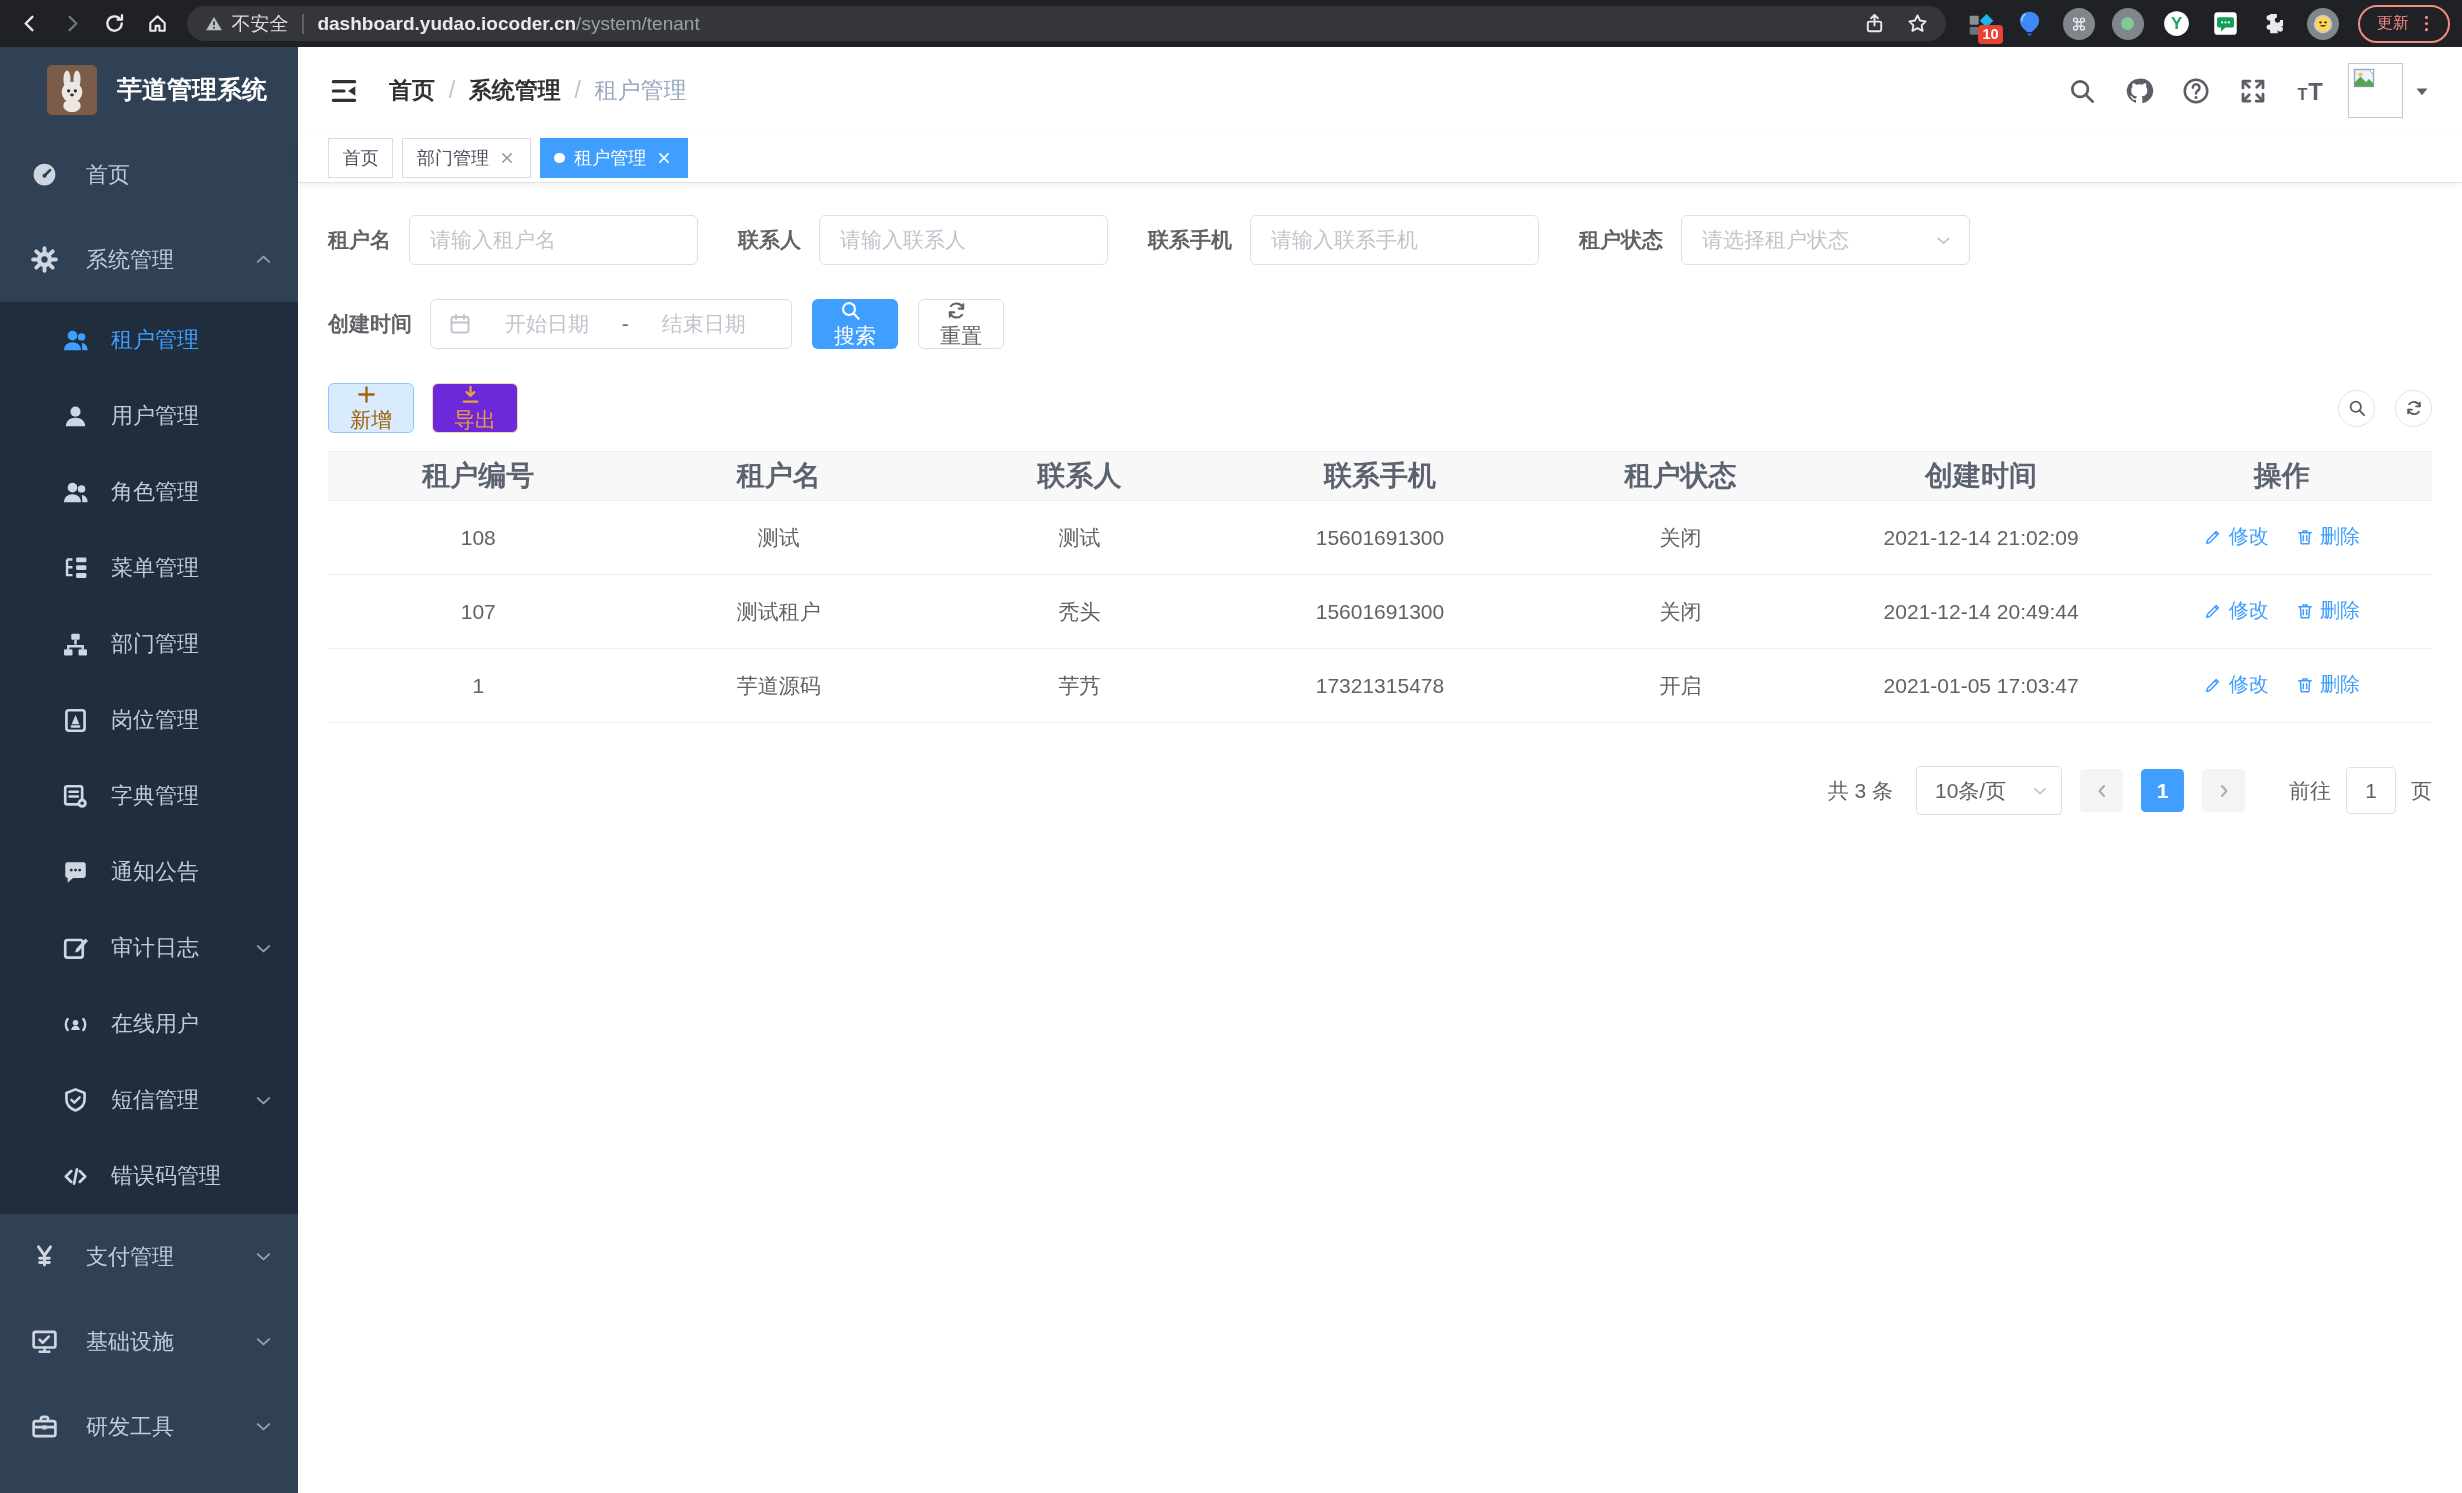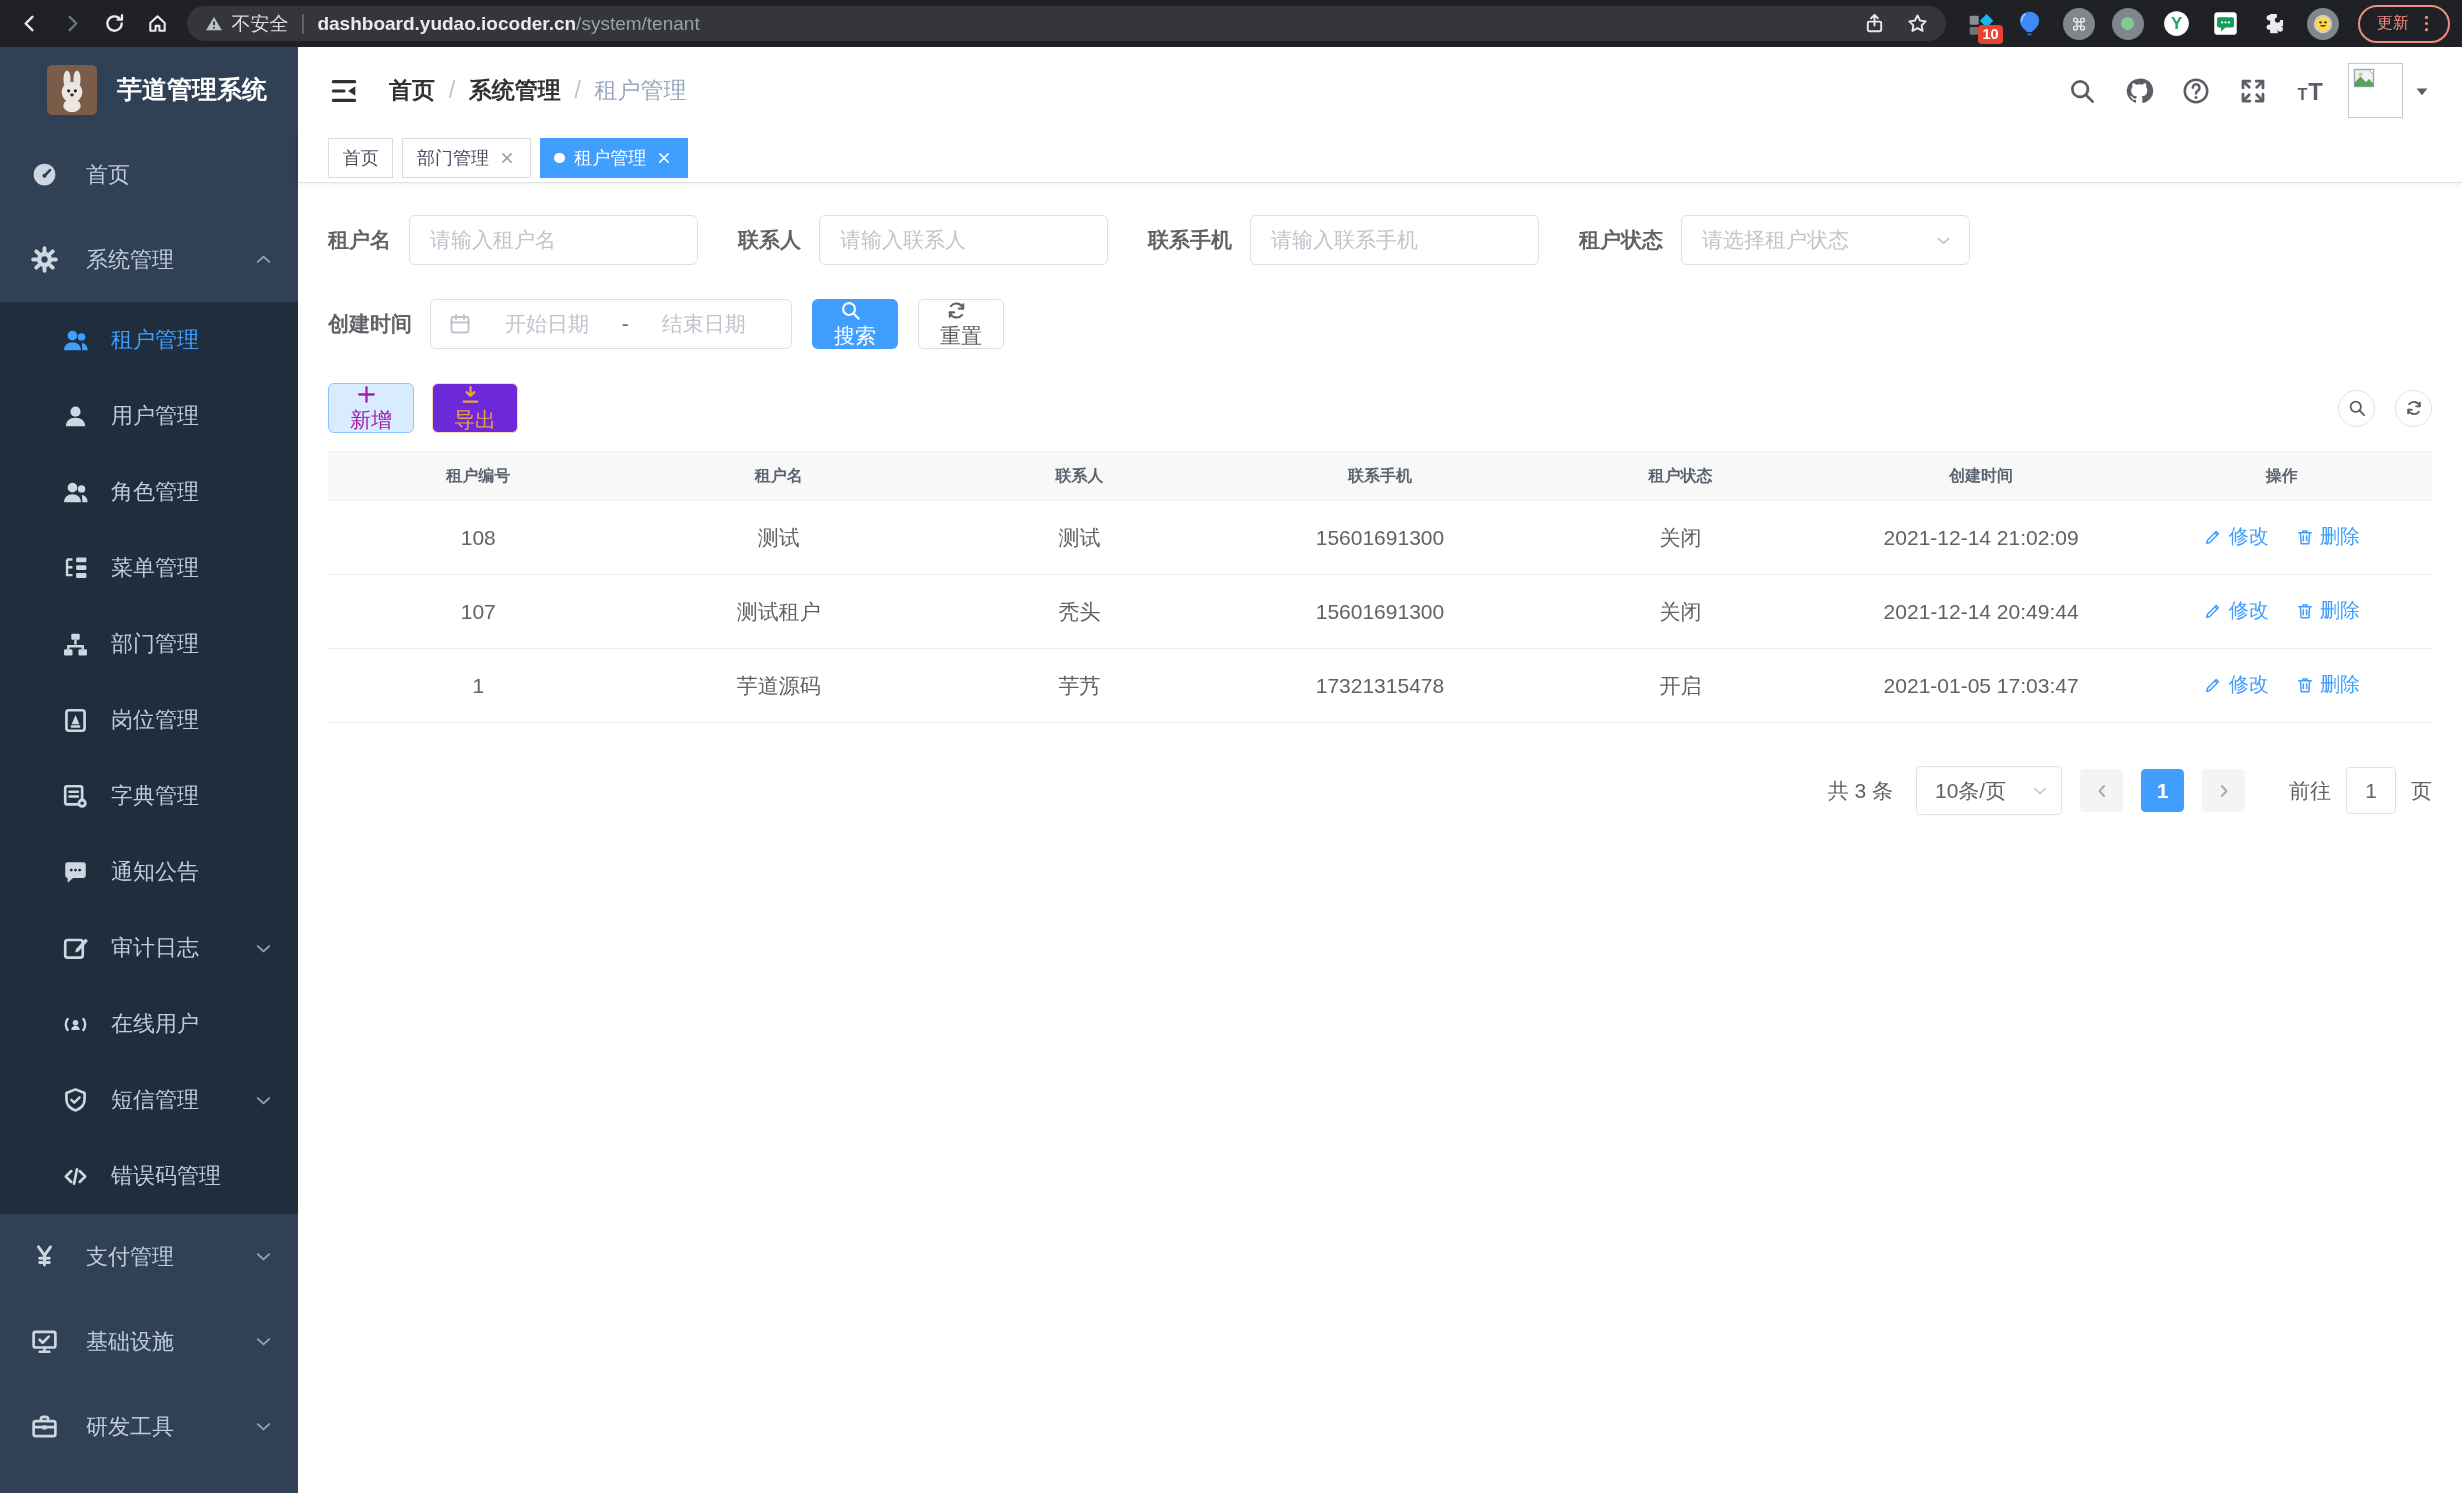--- a/index.html
+++ b/index.html
@@ -76,30 +76,30 @@
   .el-select { width:289px; height:50px; border:1.5px solid #dcdfe6; border-radius:6px; padding:0 15px 0 20px; font-size:21px; color:#c0c4cc; display:flex; align-items:center; background:#fff; cursor:pointer; }
   .el-select .sel-chev { width:21px; height:21px; margin-left:auto; color:#c0c4cc; }
   .date-range { width:362px; height:50px; border:1.5px solid #dcdfe6; border-radius:6px; display:flex; align-items:center; padding:0 17px; font-size:21px; color:#c0c4cc; background:#fff; cursor:pointer; }
   .date-range .cal-ic { width:24px; height:24px; color:#c0c4cc; margin-right:4.6px; flex:0 0 auto;}
   .date-range .dr-part { flex:1 1 0; text-align:center; }
   .date-range .dr-sep { color:#606266; padding:0 4.6px; }
   .btn { height:50px; border-radius:6px; border:1.5px solid transparent; font-size:21px; display:inline-flex; align-items:center; justify-content:center; padding:0 21px; cursor:pointer; font-family:inherit;flex-direction:column; }
   .btn [data-icon] { width:23px; height:23px; margin-right:9px; }
   .btn-primary { background:#409eff; color:#fff; margin-left:20px; }
   .btn-default { background:#fff; border-color:#dcdfe6; color:#606266; margin-left:20px; }
-  .btn-add { background:#d9ecff; border-color:#8cc5ff; color:#a21caf; }
+  .btn-add { background:#d9ecff; border-color:#8cc5ff; color:#a16207; }
   .btn-export { background:#6d28d9; border-color:#f5dab1; color:#e6a23c; margin-left:18px; }
   .toolbar-row { display:flex; align-items:center; margin:3px 0 18px; }
   .round-btns { margin-left:auto; display:flex; align-items:center; }
   .round-btn { width:37px; height:37px; border:1.5px solid #dfe4ea; border-radius:50%; background:#fff; display:flex; align-items:center; justify-content:center; color:#5a5e66; margin-left:20px; cursor:pointer; }
   .round-btn [data-icon] { width:20px; height:20px; }
 
   
   table.grid { width:100%; border-collapse:collapse; table-layout:fixed; margin-top:15px; }
-  table.grid th { background:#f8f8f9; color:#5c6370; font-size:16px; font-weight:600; height:49px; text-align:center; border-bottom:1.5px solid #ebeef5; border-top:1.5px solid #ebeef5; }
+  table.grid th { background:#f8f8f9; color:#5c6370; font-size:28px; font-weight:600; height:49px; text-align:center; border-bottom:1.5px solid #ebeef5; border-top:1.5px solid #ebeef5; }
   table.grid td { height:74px; text-align:center; font-size:21px; color:#606266; border-bottom:1.5px solid #ebeef5; }
   .op { color:#409eff; font-size:20px; display:inline-flex; align-items:center; margin:0 13px; cursor:pointer; text-decoration:none; }
   .op .op-ic { width:20px; height:20px; margin-right:5.3px; }
 
   
   .pagination { display:flex; align-items:center; justify-content:flex-end; margin-top:43px; font-size:21px; color:#606266; }
   .pg-total { margin-right:23px; }
   .size-select { width:146px; height:49px; border:1.5px solid #dcdfe6; border-radius:4.6px; display:flex; align-items:center; padding:0 10.7px 0 18px; color:#606266; background:#fff; cursor:pointer; }
   .size-select .sel-chev { width:20px; height:20px; margin-left:auto; color:#c0c4cc; }
   .pg-btn { width:43px; height:43px; border-radius:4.6px; background:#f4f4f5; color:#a8abb2; display:flex; align-items:center; justify-content:center; margin-left:18px; cursor:pointer; font-weight:600; }

